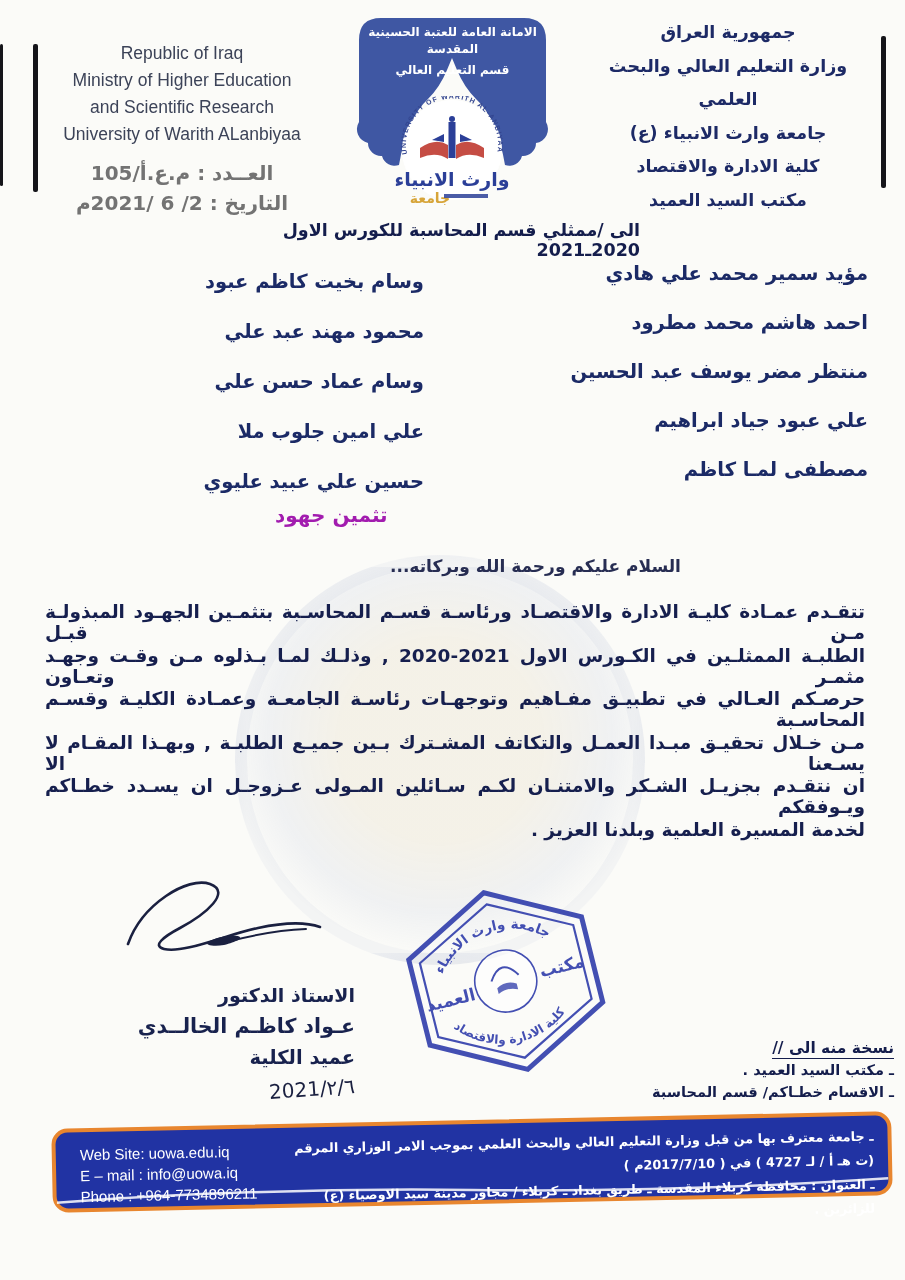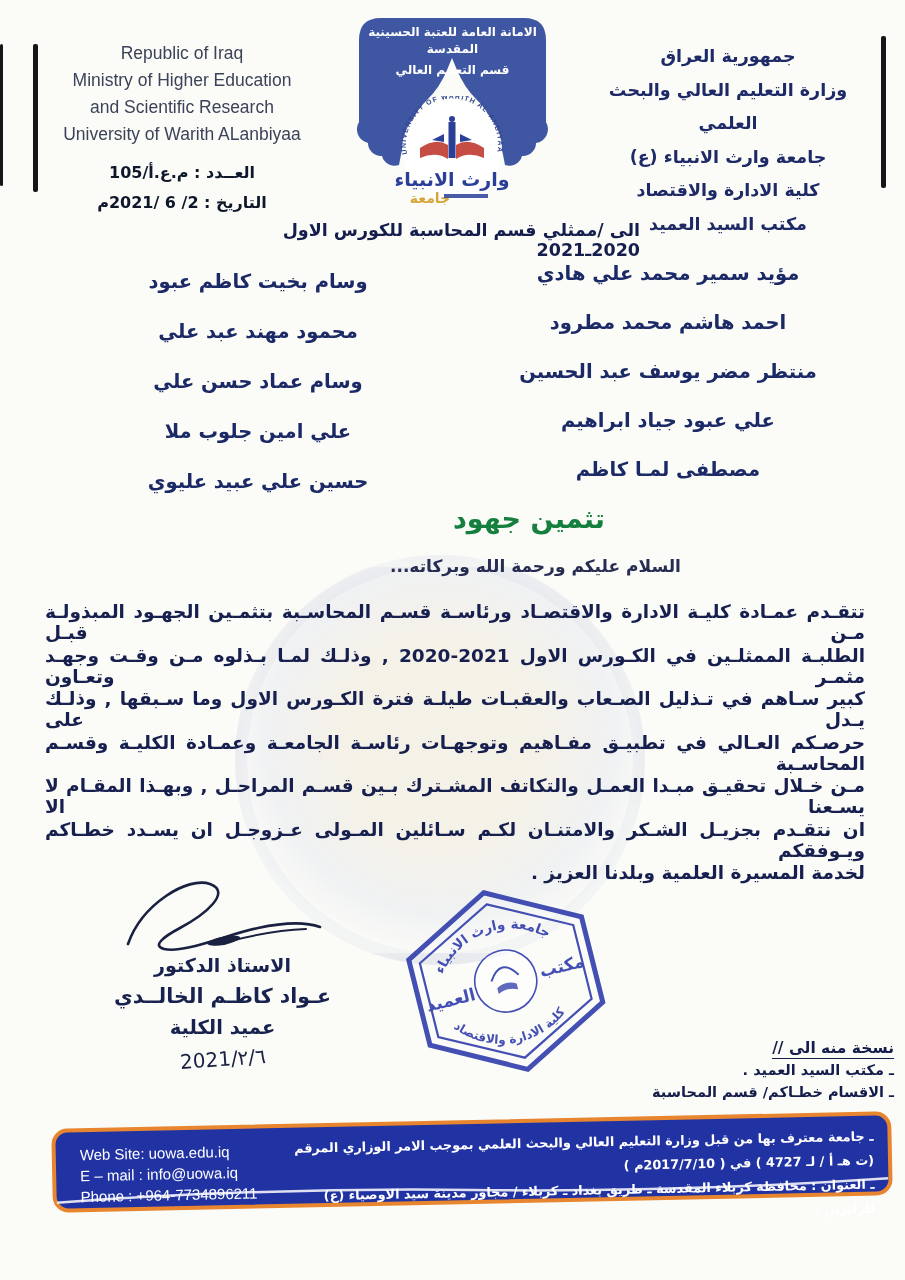--- a/index.html
+++ b/index.html
@@ -8,54 +8,54 @@
     background:#fbfbf8;
     font-family:"DejaVu Sans", sans-serif;
     color:#1d2a66;
   }
   .abs{position:absolute;}
   
   .edge-bar{background:#15151a;border-radius:2px;}
   
   .hdr-left{left:28px;top:40px;width:308px;text-align:center;}
   .hdr-left .en{font-family:"Liberation Sans", sans-serif;font-size:17.5px;line-height:27px;color:#3c4358;}
-  .hdr-left .ar{direction:rtl;font-weight:bold;font-size:16px;line-height:30px;color:#0f172a;margin-top:10px;}
+  .hdr-left .ar{direction:rtl;font-weight:bold;font-size:20px;line-height:30px;color:#737373;margin-top:10px;}
   .hdr-left-border{left:33px;top:44px;width:5px;height:148px;}
   
-  .hdr-right{left:578px;top:40px;width:300px;text-align:center;direction:rtl;}
+  .hdr-right{left:578px;top:16px;width:300px;text-align:center;direction:rtl;}
   .hdr-right .line{font-weight:bold;font-size:17.5px;line-height:33.5px;color:#1d2a66;}
   .hdr-right-border{left:881px;top:36px;width:5px;height:152px;}
   
   .banner{left:345px;top:6px;width:215px;height:212px;}
   .banner-text{left:355px;top:24px;width:195px;text-align:center;color:#fff;direction:rtl;}
   .banner-text .l1{font-size:12px;font-weight:bold;line-height:17px;}
   .banner-text .l2{font-size:12px;font-weight:bold;line-height:24px;}
   
   .subject{left:180px;top:220px;width:460px;text-align:right;direction:rtl;
     font-weight:bold;font-size:17.5px;color:#141d4c;}
   
-  .name{font-weight:bold;font-size:19.5px;color:#1b2a66;direction:rtl;text-align:center;}
+  .name{font-weight:bold;font-size:19.5px;color:#1b2a66;direction:rtl;text-align:right;}
   .col-right .name{height:49px;}
   .col-left .name{height:50px;}
   .col-right{left:468px;top:262px;width:400px;}
   .col-left{left:92px;top:270px;width:332px;}
   
-  .apprec-title{left:275px;top:503px;width:330px;text-align:right;
-    font-weight:bold;font-size:27px;color:#15803d;direction:rtl;}
+  .apprec-title{left:275px;top:503px;width:330px;text-align:left;
+    font-weight:bold;font-size:20px;color:#a21caf;direction:rtl;}
   .greeting{left:390px;top:556px;width:475px;text-align:left;direction:rtl;
     font-weight:bold;font-size:17px;color:#272d52;}
   
   .body-par{left:45px;top:601px;width:820px;direction:rtl;}
   .body-par .bline{
     font-weight:bold;font-size:18.5px;color:#161f4e;height:43.5px;
     text-align:justify;text-align-last:justify;white-space:normal;}
   .body-par .bline.last{text-align:right;text-align-last:right;}
   
   .sig-svg{left:108px;top:870px;width:235px;height:100px;}
-  .sig-block{left:90px;top:950px;width:265px;text-align:center;direction:rtl;color:#18224e;}
+  .sig-block{left:90px;top:980px;width:265px;direction:rtl;color:#18224e;}
   .sig-block .t{font-weight:bold;font-size:19px;line-height:30px;}
   .sig-block .n{font-weight:bold;font-size:20.5px;line-height:32px;}
   .sig-block .p{font-weight:bold;font-size:19.5px;line-height:31px;}
   .sig-date{display:inline-block;font-size:20px;color:#1a2040;letter-spacing:2px;
     transform:rotate(-4deg);margin-top:4px;direction:rtl;}
   
   .stamp{left:396px;top:882px;width:220px;height:200px;opacity:.92;}
   
   .copyto{left:632px;top:1038px;width:262px;direction:rtl;text-align:right;color:#141d4c;}
   .copyto .h{font-weight:bold;font-size:15.5px;border-bottom:1.5px solid #141d4c;
@@ -151,23 +151,22 @@
   <div class="name">علي امين جلوب ملا</div>
   <div class="name">حسين علي عبيد عليوي</div>
 </div>
 
 <div class="abs apprec-title">تثمين جهود</div>
 <div class="abs greeting">السلام عليكم ورحمة الله وبركاته...</div>
 
 <div class="abs body-par">
   <div class="bline">تتقـدم عمـادة كليـة الادارة والاقتصـاد ورئاسـة قسـم المحاسـبة بتثمـين الجهـود المبذولـة مـن قبـل</div>
   <div class="bline">الطلبـة الممثلـين في الكـورس الاول 2021-2020 , وذلـك لمـا بـذلوه مـن وقـت وجهـد  مثمـر وتعـاون</div>
-  <div class="bline">كبير سـاهم في تـذليل الصـعاب والعقبـات طيلـة فترة الكـورس الاول وما سـبقها , وذلـك يـدل على</div>
   <div class="bline">حرصـكم العـالي في تطبيـق مفـاهيم وتوجهـات رئاسـة الجامعـة وعمـادة الكليـة وقسـم  المحاسـبة</div>
-  <div class="bline">مـن خـلال تحقيـق مبـدا العمـل  والتكاتف المشـترك بـين قسـم المراحـل , وبهـذا المقـام  لا يسـعنا الا</div>
+  <div class="bline">مـن خـلال تحقيـق مبـدا العمـل  والتكاتف المشـترك بـين جميـع الطلبـة , وبهـذا المقـام  لا يسـعنا الا</div>
   <div class="bline">ان نتقـدم بجزيـل الشـكر والامتنـان  لكـم سـائلين المـولى  عـزوجـل ان يسـدد خطـاكم ويـوفقكم</div>
   <div class="bline last">لخدمة المسيرة العلمية وبلدنا العزيز .</div>
 </div>
 
 <svg class="abs sig-svg" viewBox="0 0 235 100">
   <path d="M20,74 C34,34 80,6 102,14 C124,22 98,44 72,58 C55,67 44,76 56,79 C76,84 120,64 150,58 C178,52 198,52 212,57" fill="none" stroke="#1a2040" stroke-width="2.6" stroke-linecap="round"></path>
   <path d="M118,72 C145,65 172,60 198,59" fill="none" stroke="#1a2040" stroke-width="2" stroke-linecap="round"></path>
   <path d="M100,72 c6,-4 22,-8 30,-6 c6,2 -2,6 -14,9 c-10,2 -20,0 -16,-3 z" fill="#1a2040"></path>
 </svg>
 <div class="abs sig-block">

